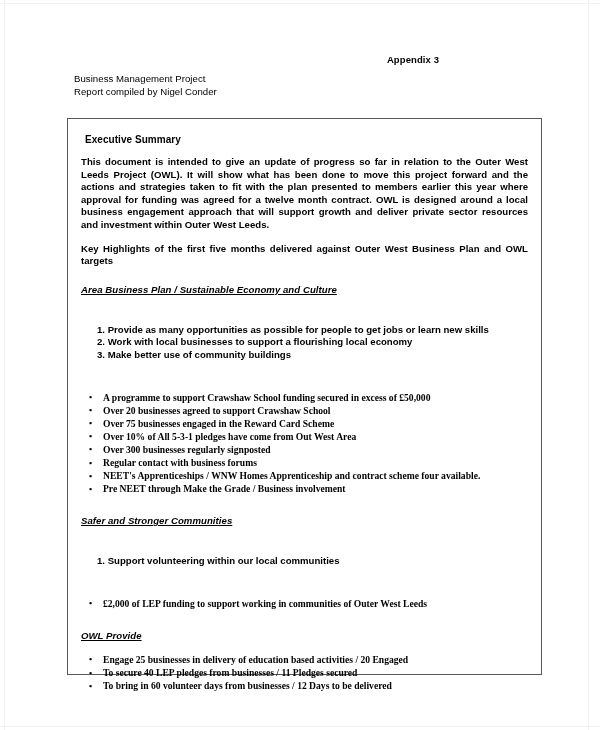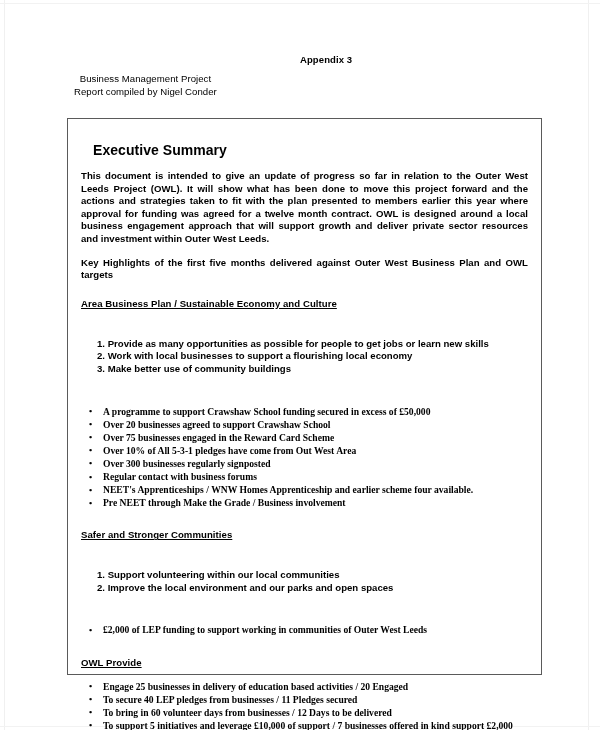--- a/index.html
+++ b/index.html
@@ -49,71 +49,72 @@
     width: 600px; height: 1px;
     background: #f2f2f2;
   }
 
   
   .appendix-label {
     position: absolute;
     left: 300px;
     top: 54px;
     width: 226px;
-    text-align: left;
+    text-align: center;
     font-size: 9.5px;
     font-weight: bold;
     letter-spacing: 0.1px;
   }
   .doc-header {
     position: absolute;
     left: 74px;
     top: 72px;
     font-size: 9.6px;
     font-weight: normal;
     line-height: 13.2px;
     letter-spacing: 0.05px;
   }
-  .doc-header div { white-space: nowrap; text-align: center; }
+  .doc-header div { white-space: nowrap; }
 
   
   .content-box {
     position: absolute;
     left: 67px;
     top: 118px;
     width: 475px;
     height: 557px;
     border: 1.4px solid #5a5a5a;
     box-sizing: border-box;
     padding: 11px 13px 0 13px;
   }
 
   .sec-title {
-    font-size: 14px;
+    font-size: 10px;
     font-weight: bold;
     letter-spacing: 0.05px;
-    margin: 12px;
+    margin: 4px;
   }
 
   .para {
     font-size: 9.6px;
     font-weight: bold;
     text-align: justify;
     line-height: 12.6px;
     letter-spacing: 0.02px;
     margin: 11px 0 0 0;
   }
 
   .heading-underline {
     font-size: 9.6px;
     font-weight: bold;
     text-decoration: underline;
     letter-spacing: 0.05px;
     margin: 0;
     display: inline-block;
+    font-style: italic;
   }
 
   .block-gap-lg { height: 14px; }
   .block-gap-md { height: 11px; }
 
   ol.numbered {
     list-style: none;
     margin: 16px;
     padding: 0;
     font-size: 9.6px;
@@ -185,47 +186,45 @@
     </ol>
 
     <div class="block-gap-lg"></div>
     <ul class="bullets">
       <li class="nowrap">A programme to support Crawshaw School funding secured in excess of £50,000</li>
       <li class="nowrap">Over 20 businesses agreed to support Crawshaw School</li>
       <li class="nowrap">Over 75 businesses engaged in the Reward Card Scheme</li>
       <li class="nowrap">Over 10% of All 5-3-1 pledges have come from Out West Area</li>
       <li class="nowrap">Over 300 businesses regularly signposted</li>
       <li class="nowrap">Regular contact with business forums</li>
-      <li>NEET's Apprenticeships / WNW Homes Apprenticeship and earlier scheme four available.</li>
+      <li>NEET's Apprenticeships / WNW Homes Apprenticeship and contract scheme four available.</li>
       <li class="nowrap">Pre NEET through Make the Grade / Business involvement</li>
     </ul>
 
     <div class="block-gap-lg"></div>
     <div>
       <span class="heading-underline">Safer and Stronger Communities</span>
     </div>
 
     <div class="block-gap-md"></div>
     <ol class="numbered">
       <li>1. Support volunteering within our local communities</li>
-      <li>2. Improve the local environment and our parks and open spaces</li>
     </ol>
 
     <div class="block-gap-lg"></div>
     <ul class="bullets">
       <li class="nowrap">£2,000 of LEP funding to support working in communities of Outer West Leeds</li>
     </ul>
 
     <div class="block-gap-lg"></div>
     <div>
       <span class="heading-underline">OWL Provide</span>
     </div>
 
     <div class="block-gap-md"></div>
     <ul class="bullets">
       <li class="nowrap">Engage 25 businesses in delivery of education based activities / 20 Engaged</li>
       <li class="nowrap">To secure 40 LEP pledges from businesses / 11 Pledges  secured</li>
       <li class="nowrap">To bring in 60 volunteer days from businesses / 12 Days to be delivered</li>
-      <li>To support 5 initiatives and leverage £10,000 of support / 7 businesses offered in kind support £2,000</li>
     </ul>
 
   </div>
 </div>
 
 </body></html>

